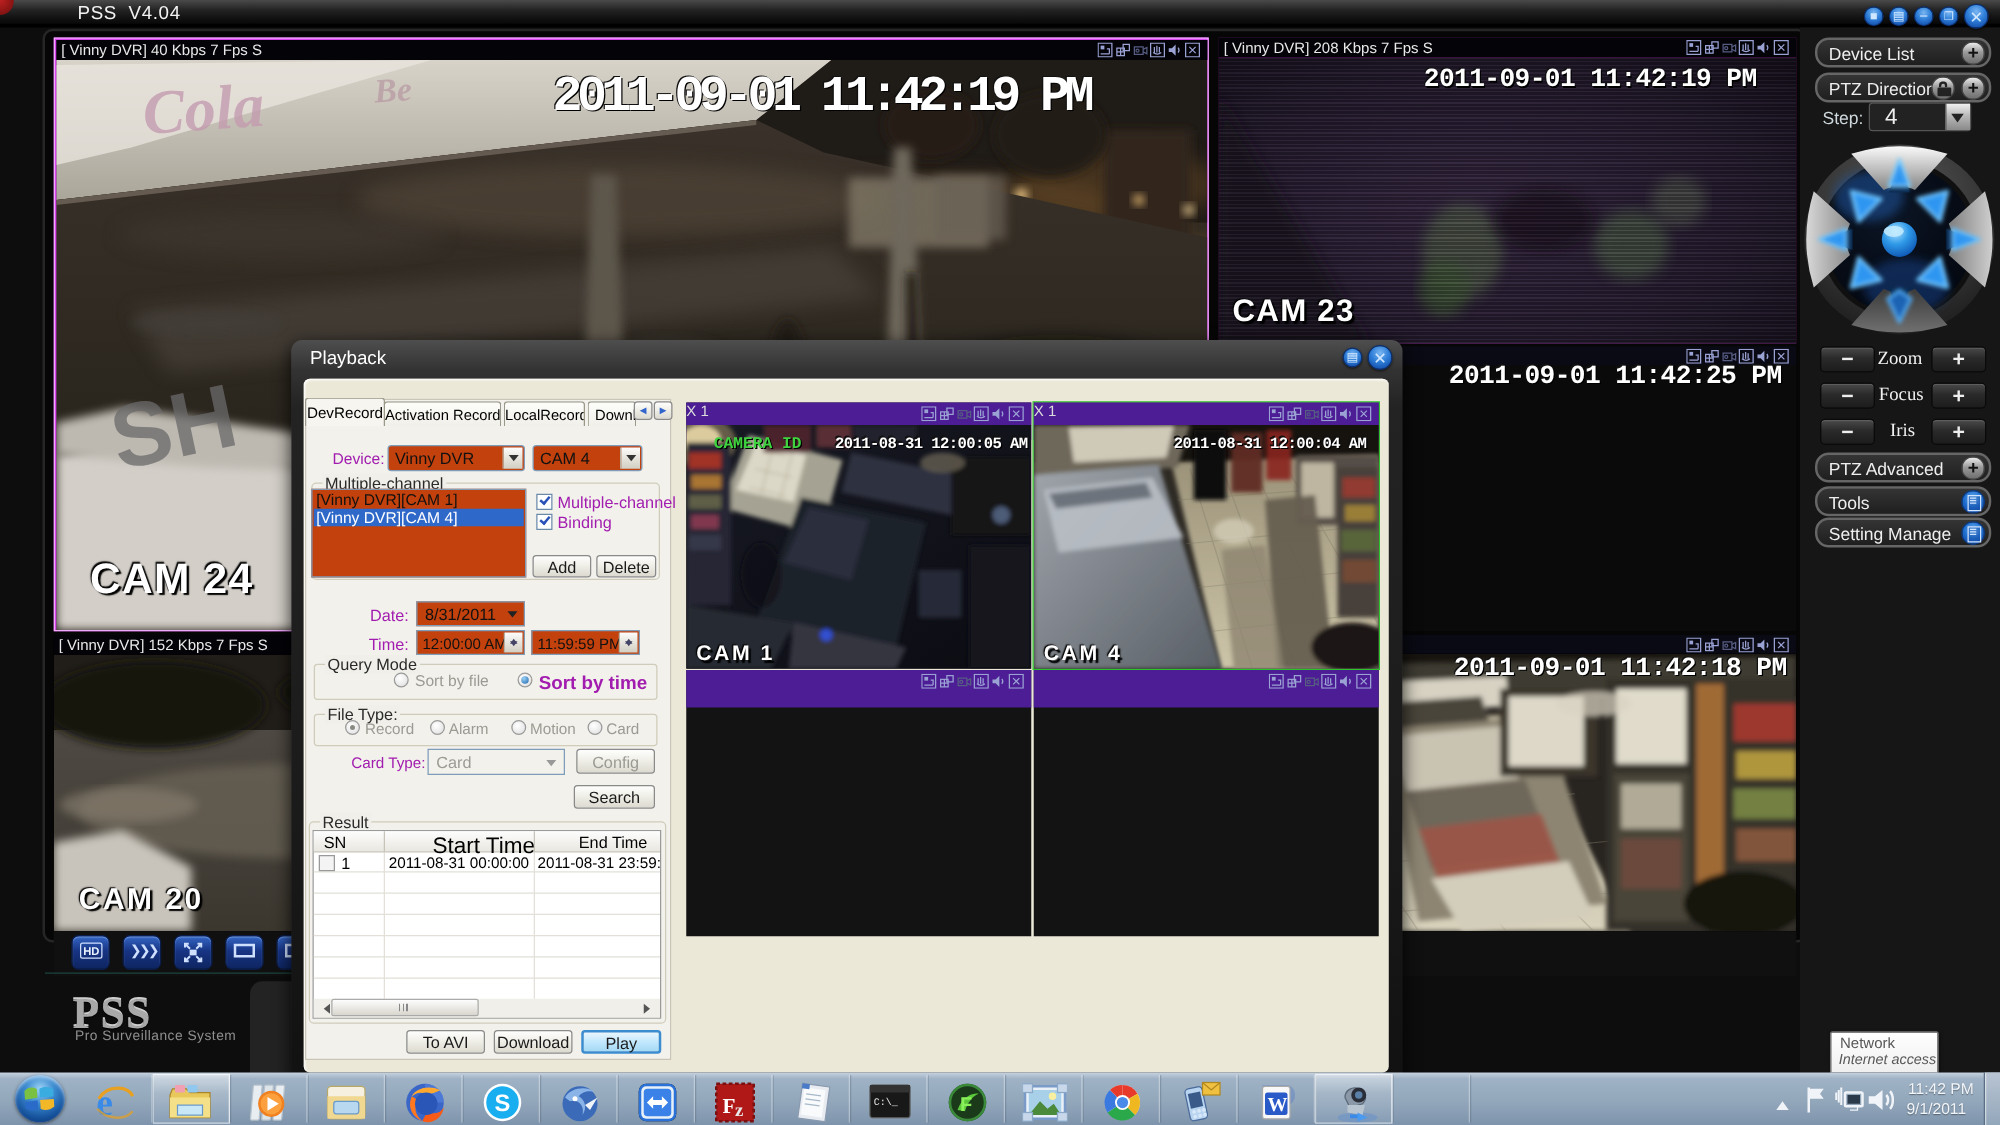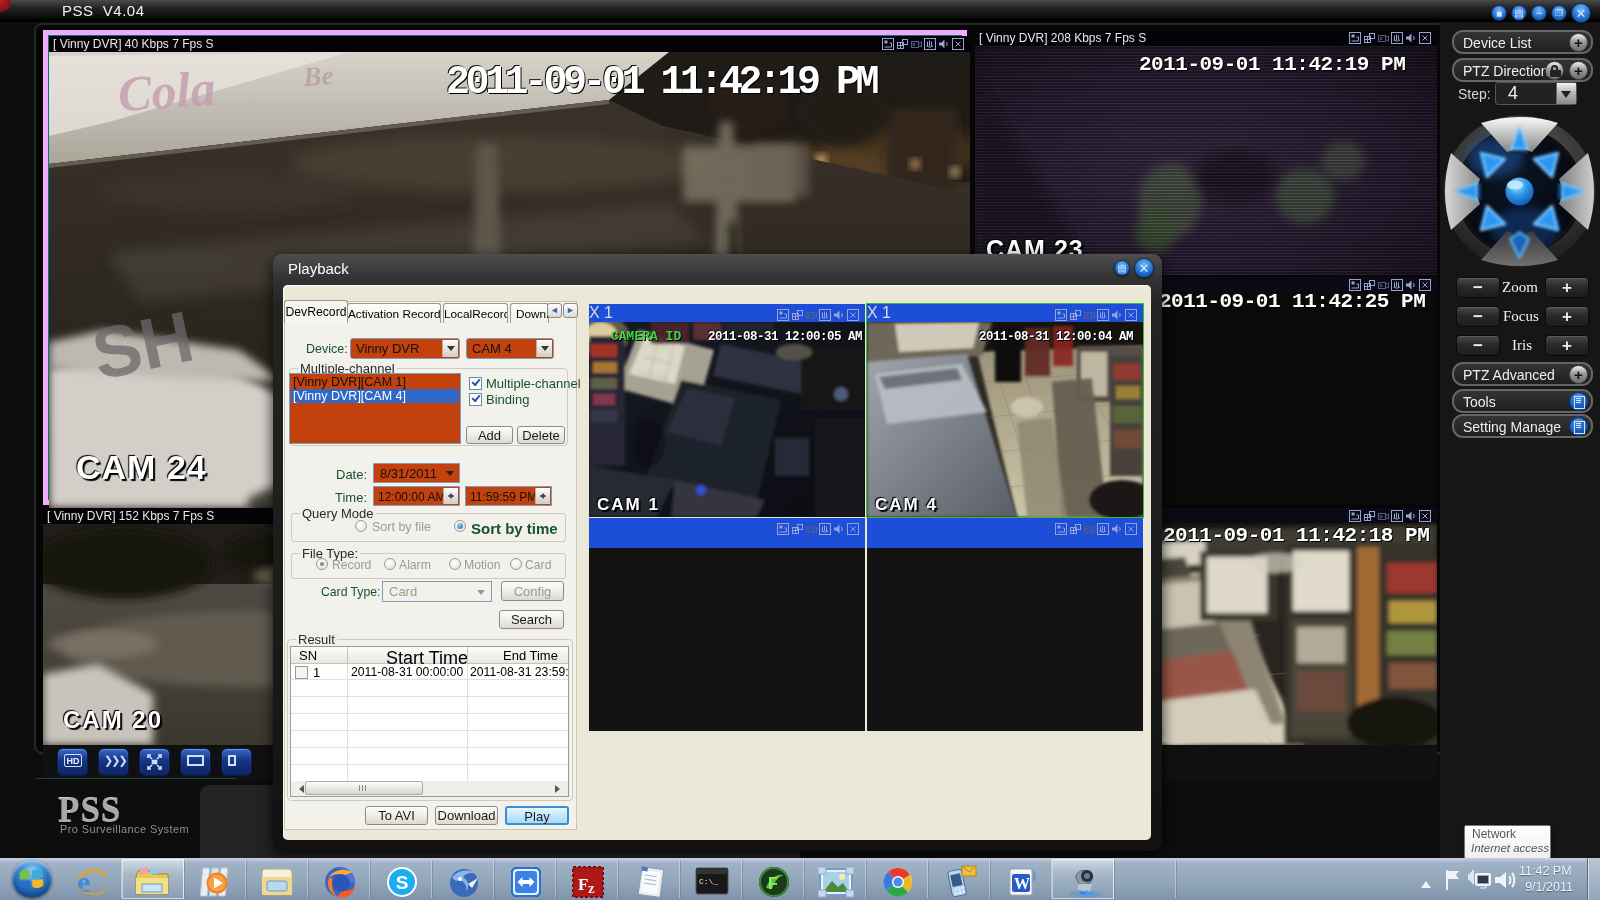--- a/index.html
+++ b/index.html
@@ -33,66 +33,66 @@
   background:linear-gradient(#efefef,#9a9a9a 45%,#6e6e6e); border:1px solid #444; color:#111; font-weight:bold; text-align:center; line-height:17px; font-size:15px; }
 .rcirc-blue { position:absolute; width:19px; height:19px; border-radius:50%; top:1px;
   background:radial-gradient(circle at 50% 35%, #6db2f5 0%, #1f6fd0 50%, #0a3f9e 100%); border:1px solid #0c3a80; }
 .rcirc-blue:before{ content:""; position:absolute; left:4px; top:3px; width:9px; height:11px; border:1px solid #cfe4ff; background:rgba(20,60,140,.3); }
 .rcirc-blue:after{ content:""; position:absolute; left:6px; top:5px; width:5px; height:1px; background:#cfe4ff; box-shadow:0 2px 0 #cfe4ff, 0 4px 0 #cfe4ff; }
 .pmbtn { position:absolute; width:44px; height:21px; border-radius:4px; border:1px solid #0a0a0a;
   background:linear-gradient(#4a4a4a,#2a2a2a 45%,#1c1c1c); color:#eee; text-align:center; line-height:19px; font-size:17px; font-weight:bold; box-shadow:inset 0 1px 0 #5d5d5d; }
 .rlabel { position:absolute; color:#f0f0f0; font-size:15px; }
 
 
-#dlg { left:233px; top:254px; width:889px; height:597px; border-radius:9px;
+#dlg { left:233px; top:272px; width:889px; height:597px; border-radius:9px;
   background:linear-gradient(#4e4e4e 0%, #333 4%, #232323 9%, #1b1b1b 60%, #111 100%);
-  box-shadow:0 4px 14px rgba(0,0,0,.8);margin-left:40px; }
+  box-shadow:0 4px 14px rgba(0,0,0,.8); }
 #dlg .dtitle { position:absolute; left:15px; top:6px; color:#fff; font-size:15px; }
 #dlgbody { position:absolute; left:10px; top:31px; width:868px; height:555px; background:#ece8d8; border-radius:5px; box-shadow:inset 1px 1px 2px #fff; }
 
 
 .xpbtn { position:absolute; border:1px solid #8a8a8a; border-radius:3px; background:linear-gradient(#fefefe,#f0efe8 45%,#dcdad0); text-align:center; color:#1a1a1a; font-size:13px; }
 .xpsel { position:absolute; border:1px solid #7f9db9; background:#c2410c; font-size:13px; color:#111; }
 .xparrow { position:absolute; right:1px; top:1px; bottom:1px; width:16px; background:linear-gradient(#fdfdfd,#e6e4dc 50%,#d2cfc4); border-left:1px solid #b5b2a5; }
 .xparrow:before { content:""; position:absolute; left:4px; top:6px; border:4px solid transparent; border-top:5px solid #333; }
 .grp { position:absolute; border:1px solid #cfccba; border-radius:4px; }
 .grp .gt { position:absolute; left:8px; top:-8px; background:#f0efe9; padding:0 2px; font-size:13px; color:#2a2a2a; }
 .radio { position:absolute; width:12px; height:12px; border-radius:50%; border:1px solid #9a9a9a; background:radial-gradient(circle at 40% 35%, #fff, #ddd); }
 .radio.on:before { content:""; position:absolute; left:3px; top:3px; width:4px; height:4px; border-radius:50%; background:#8a8a84; }
 .radio.onb:before { content:""; position:absolute; left:2px; top:2px; width:6px; height:6px; border-radius:50%; background:radial-gradient(circle at 35% 30%,#9ad0f5,#1a66b0); }
 .chk { position:absolute; width:13px; height:13px; border:1px solid #6a88a8; background:#fff; }
 .chk.nochk:before { display:none; } .chk:before { content:""; position:absolute; left:2px; top:1px; width:6px; height:3px; border-left:2px solid #2a52b8; border-bottom:2px solid #2a52b8; transform:rotate(-50deg); }
-.lbl { position:absolute; font-size:13px; color:#14532d; white-space:nowrap; }
+.lbl { position:absolute; font-size:13px; color:#a21caf; white-space:nowrap; }
 .lbl.g { color:#9b9b93; }
 .spin { position:absolute; right:1px; top:1px; bottom:1px; width:15px; background:linear-gradient(#fdfdfd,#e6e4dc 50%,#d2cfc4); border-left:1px solid #b5b2a5; }
 .spin:before { content:""; position:absolute; left:4px; top:2px; border:3px solid transparent; border-bottom:4px solid #446; }
 .spin:after { content:""; position:absolute; left:4px; bottom:2px; border:3px solid transparent; border-top:4px solid #446; }
 
 
 .dcell { position:absolute; background:#131313; }
-.dhead { position:absolute; left:0; top:0; right:0; height:30px; background:#1d4ed8; color:#dcdcdc; font-size:16px; }
+.dhead { position:absolute; left:0; top:0; right:0; height:30px; background:#4c1d95; color:#dcdcdc; font-size:12px; }
 
 
 #taskbar { left:0; top:858px; width:1600px; height:42px;
   background:linear-gradient(#c6d2df 0%, #9fb2c5 12%, #93a7bb 55%, #7e94ac 100%); }
 #tray { position:absolute; color:#0c1a2a; }
 .tbtn { position:absolute; top:3px; width:31px; height:28px; border-radius:6px;
   background:linear-gradient(#3566c4 0%, #173484 45%, #0e2560 100%); border:1px solid #0a1c4a;
   box-shadow:inset 0 1px 1px rgba(160,200,255,.5); }
 .slot { position:absolute; top:1px; width:62px; height:40px; }
 .slot:after { content:""; position:absolute; right:0; top:1px; width:1px; height:38px; background:rgba(255,255,255,.35); box-shadow:1px 0 0 rgba(70,90,110,.3); }
 .appico { position:absolute; left:14px; top:3px; width:34px; height:34px; }
 </style>
 </head>
 <body>
 <div id="stage">
   <div class="abs" id="appbg"></div>
   <div class="abs" id="vidbez"></div>
 
-  <div class="abs" id="cellA" style="left:43px; top:30px; width:924px; height:475px; border:5px solid #f0abfc; background:#0f766e;">
+  <div class="abs" id="cellA" style="left:43px; top:30px; width:924px; height:475px; border:1px solid #f0abfc; background:#d946ef;">
     <div class="cellhead" style="left:1px; top:1px; width:921px; height:16px;">
         <span class="hname">[ Vinny DVR] 40 Kbps 7 Fps S</span>
       <span class="icons"><svg width="86" height="12" viewBox="0 0 86 12">
             <g stroke="#9aa2d4" fill="none" stroke-width="1">
               <rect x="0.5" y="0.5" width="11" height="11"></rect>
               <rect x="2.5" y="2.5" width="3" height="3" fill="#9aa2d4" stroke="none"></rect>
               <path d="M2.5,9 L9.5,9 M7.5,5 L9.5,5 L9.5,9"></path>
               <rect x="15.5" y="4.5" width="6" height="6"></rect>
               <path d="M15.5,7.5 L21.5,7.5 M18.5,4.5 L18.5,10.5"></path>
               <rect x="20.5" y="1.5" width="5" height="5"></rect>
@@ -982,21 +982,21 @@
       <svg style="position:absolute; left:1468px; top:10px;" width="24" height="24">
           <rect x="8" y="6" width="14" height="11" rx="1" fill="none" stroke="#f0f4f8" stroke-width="2"></rect>
           <rect x="10" y="8" width="10" height="7" fill="#2a3a4a"></rect>
           <path d="M12,17 L18,17 L18,20 L12,20" stroke="#f0f4f8" fill="none"></path>
           <path d="M3,4 L3,14 M1,6 L1,12 M5,2 L5,16" stroke="#f0f4f8" stroke-width="1.6"></path>
         </svg>
       <svg style="position:absolute; left:1492px; top:9px;" width="26" height="26">
           <path d="M3,10 L8,10 L14,5 L14,21 L8,16 L3,16 Z" fill="#f0f4f8"></path>
           <path d="M17,9 C19,11 19,15 17,17 M20,6 C23,9 23,17 20,20" stroke="#f0f4f8" stroke-width="2" fill="none"></path>
         </svg>
-      <div style="position:absolute; left:1519px; top:6px; width:60px; text-align:left; font-size:12.5px; color:#f2f6fa; text-shadow:0 1px 1px rgba(0,0,0,.4);">11:42 PM</div>
+      <div style="position:absolute; left:1519px; top:6px; width:60px; text-align:right; font-size:12.5px; color:#f2f6fa; text-shadow:0 1px 1px rgba(0,0,0,.4);">11:42 PM</div>
       <div style="position:absolute; left:1519px; top:22px; width:60px; text-align:center; font-size:12.5px; color:#f2f6fa; text-shadow:0 1px 1px rgba(0,0,0,.4);">9/1/2011</div>
       <div style="position:absolute; left:1587px; top:0px; width:13px; height:42px; background:linear-gradient(#b8c4d2,#93a7bb); border-left:1px solid #5a6e84; box-shadow:inset 1px 0 0 rgba(255,255,255,.5);"></div>
     </div>
   </div>
 
   <div class="abs" id="titlebar">
     <div class="t">PSS&nbsp;&nbsp;V4.04</div>
     <div style="position:absolute; left:0; top:0; width:11px; height:12px; border-radius:0 0 12px 0; background:radial-gradient(circle at 0 0,#c02020,#6a0e0e);"></div>
   </div>
   <div class="winbtn" style="left:1491px; top:5px; width:16px; height:16px; font-size:10px; line-height:15px;">■</div>

